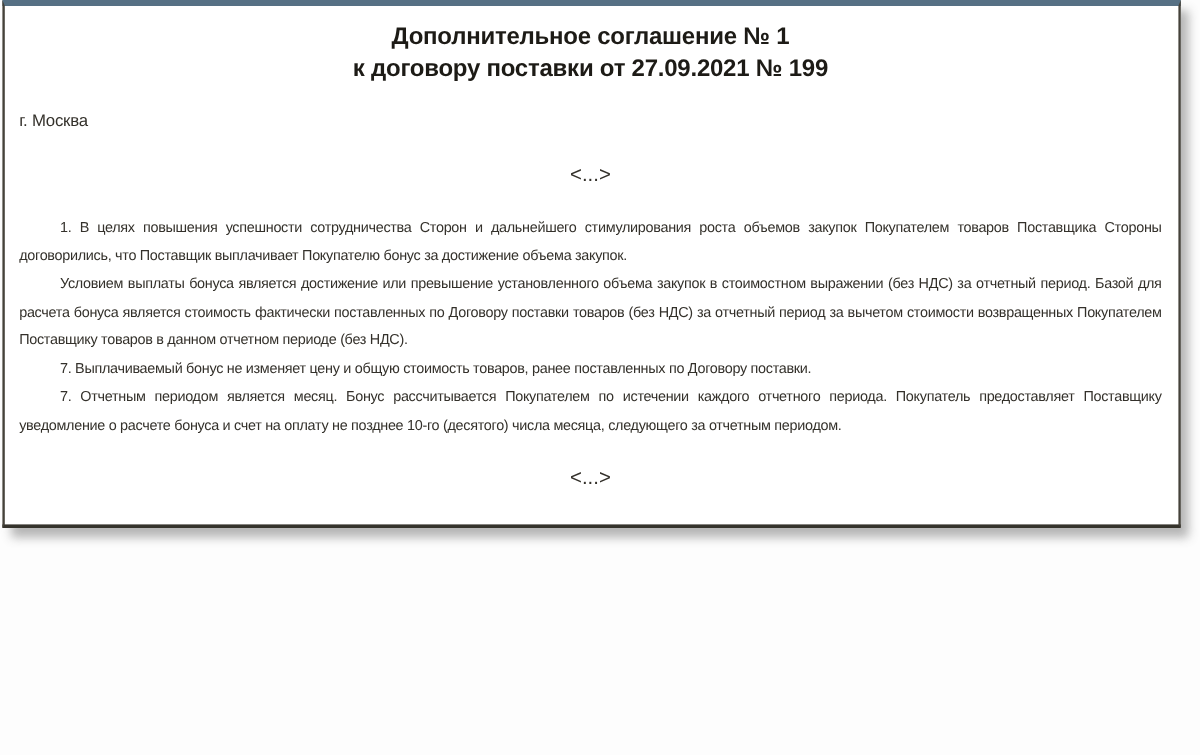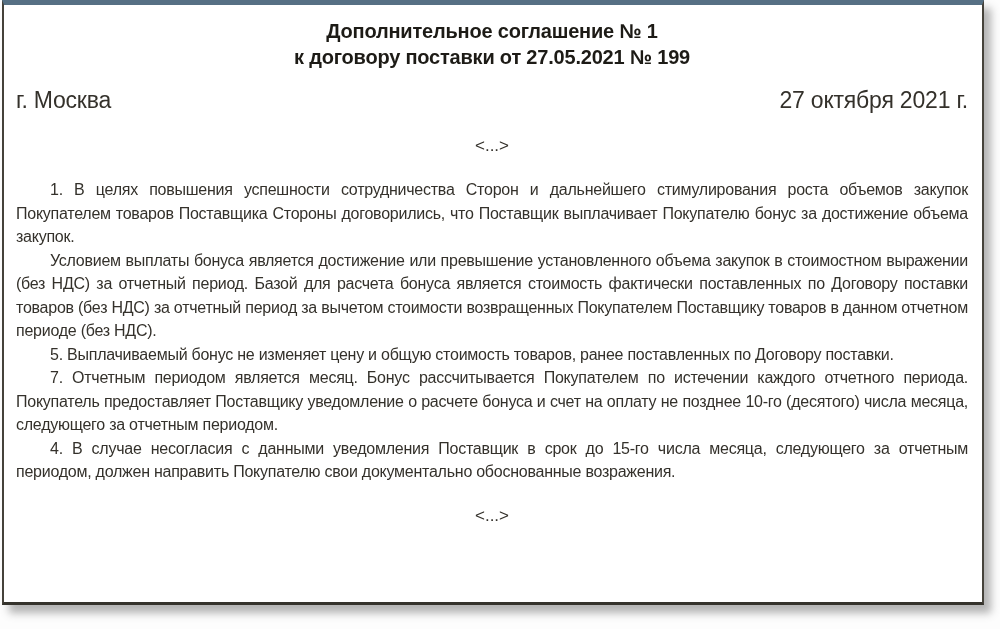--- a/index.html
+++ b/index.html
@@ -14,21 +14,21 @@
   .page {
     position: relative;
     width: 1000px;
     height: 629px;
   }
   .doc {
     position: absolute;
     left: 2px;
     top: 0;
     width: 982px;
-    height: 605px;
+    height: 440px;
     background: #ffffff;
     border-top: 5px solid #567084;
     border-left: 2px solid #45423a;
     border-right: 2px solid #45423a;
     border-bottom: 3px solid #35332c;
     box-shadow: 7px 8px 8px rgba(90, 90, 90, 0.45);
     box-sizing: border-box;
     color: #34312b;
   }
   .doc-inner {
@@ -40,37 +40,37 @@
     font-weight: bold;
     font-size: 20px;
     line-height: 26px;
     color: #1d1b16;
     letter-spacing: -0.2px;
   }
   .place-date {
     display: flex;
     justify-content: space-between;
     margin-top: 19px;
-    font-size: 23px;
+    font-size: 14px;
     line-height: 23px;
     letter-spacing: -0.2px;
   }
   .omission {
     margin-top: 22px;
     text-align: center;
     font-size: 17px;
     line-height: 23px;
     color: #34312b;
   }
   .body-text {
     margin-top: 21px;
   }
   .body-text p {
     margin: 0;
-    font-size: 16px;
+    font-size: 12px;
     line-height: 23.5px;
     letter-spacing: -0.25px;
     text-align: justify;
     text-indent: 34px;
     color: #34312b;
   }
   .omission-bottom {
     margin-top: 20px;
     text-align: center;
     font-size: 17px;
@@ -80,35 +80,33 @@
 </style>
 </head>
 <body>
 
 <div class="page">
   <div class="doc">
     <div class="doc-inner">
 
       <div class="title">
         <div>Дополнительное соглашение № 1</div>
-        <div>к договору поставки от 27.05.2021 № 199</div>
+        <div>к договору поставки от 27.09.2021 № 199</div>
       </div>
 
       <div class="place-date">
         <span>г. Москва</span>
-        <span>27 октября 2021 г.</span>
       </div>
 
       <div class="omission">&lt;...&gt;</div>
 
       <div class="body-text">
         <p>1. В целях повышения успешности сотрудничества Сторон и дальнейшего стимулирования роста объемов закупок Покупателем товаров Поставщика Стороны договорились, что Поставщик выплачивает Покупателю бонус за достижение объема закупок.</p>
         <p>Условием выплаты бонуса является достижение или превышение установленного объема закупок в стоимостном выражении (без НДС) за отчетный период. Базой для расчета бонуса является стоимость фактически поставленных по Договору поставки товаров (без НДС) за отчетный период за вычетом стоимости возвращенных Покупателем Поставщику товаров в данном отчетном периоде (без НДС).</p>
-        <p>5. Выплачиваемый бонус не изменяет цену и общую стоимость товаров, ранее поставленных по Договору поставки.</p>
+        <p>7. Выплачиваемый бонус не изменяет цену и общую стоимость товаров, ранее поставленных по Договору поставки.</p>
         <p>7. Отчетным периодом является месяц. Бонус рассчитывается Покупателем по истечении каждого отчетного периода. Покупатель предоставляет Поставщику уведомление о расчете бонуса и счет на оплату не позднее 10-го (десятого) числа месяца, следующего за отчетным периодом.</p>
-        <p>4. В случае несогласия с данными уведомления Поставщик в срок до 15-го числа месяца, следующего за отчетным периодом, должен направить Покупателю свои документально обоснованные возражения.</p>
       </div>
 
       <div class="omission-bottom">&lt;...&gt;</div>
 
     </div>
   </div>
 </div>
 
 </body></html>

